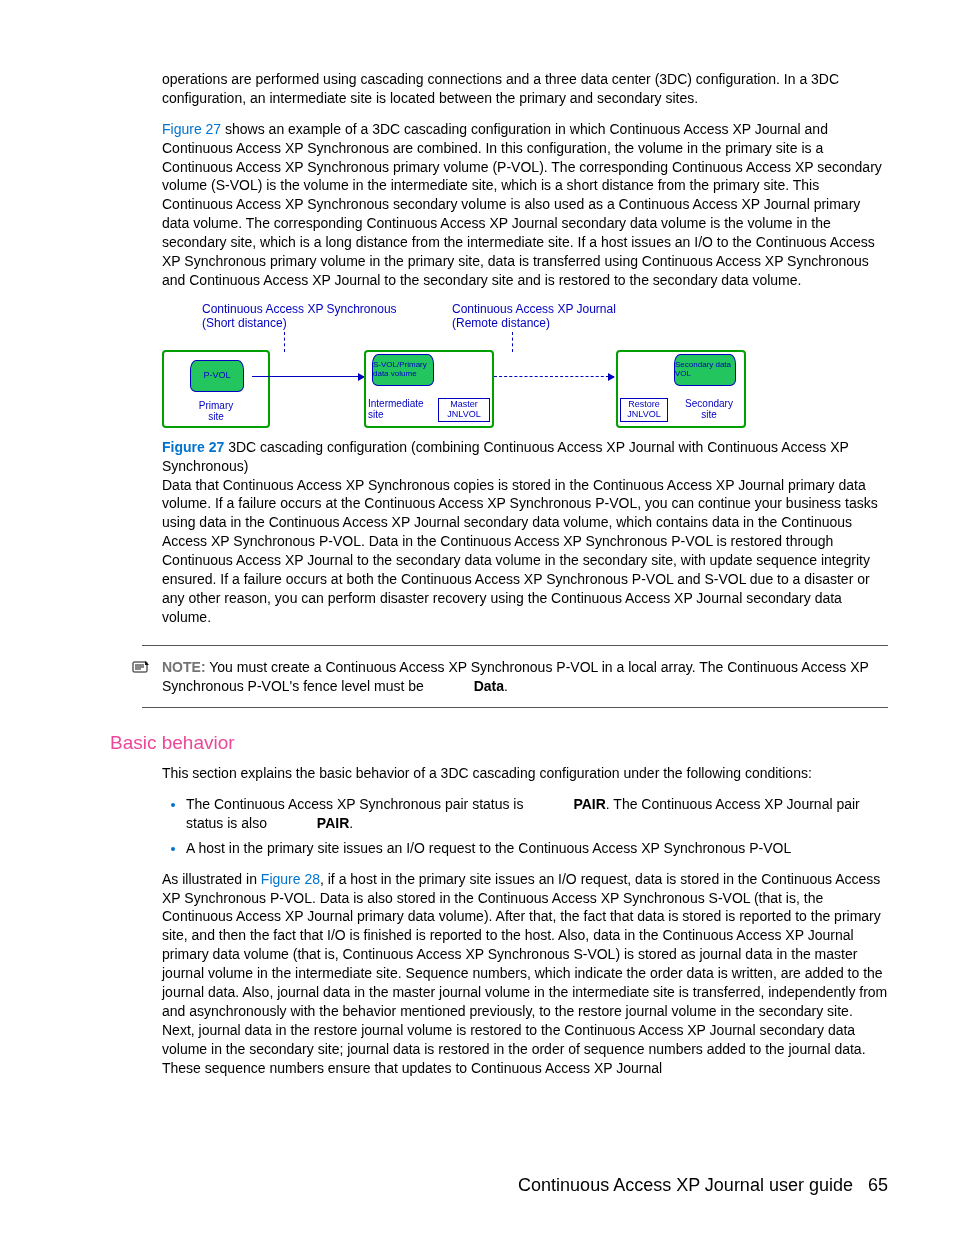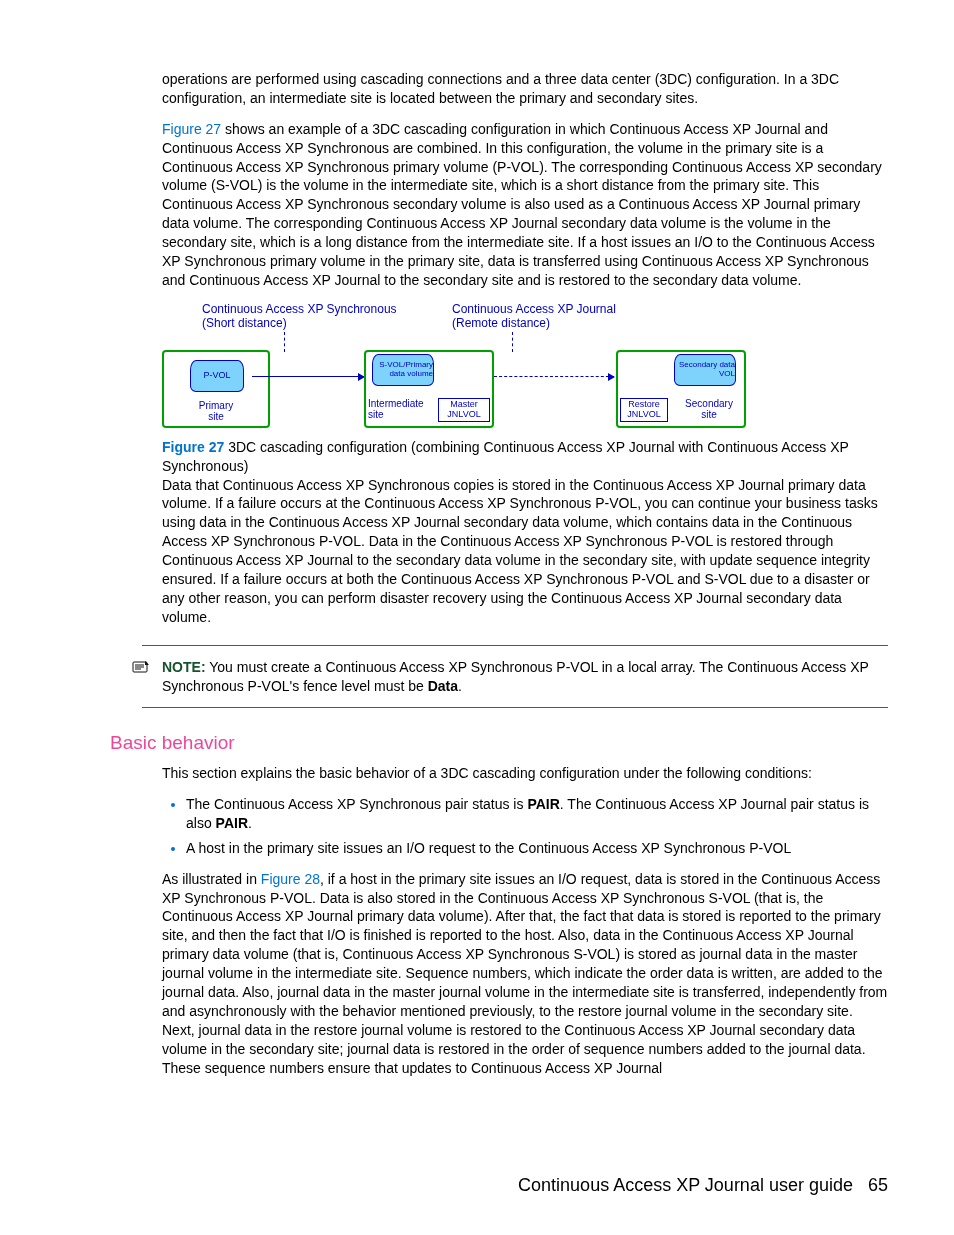--- a/index.html
+++ b/index.html
@@ -41,24 +41,24 @@
     border: 2px solid #00a000;
     border-radius: 4px;
     box-sizing: border-box;
   }
   .cyl {
     position: absolute;
     width: 52px;
     height: 30px;
     border: 1.5px solid #0000c0;
     border-radius: 6px 6px 6px 6px / 10px 10px 6px 6px;
-    background: #7dd3fc;
+    background: #22c55e;
     font-size: 9px;
     color: #0000c0;
-    text-align: right;
+    text-align: left;
     display: flex;
     align-items: center;
     justify-content: center;
     line-height: 1.05;
   }
   .txt-sm {
     position: absolute;
     font-size: 10px;
     color: #0000c0;
     line-height: 1.1;
@@ -123,21 +123,21 @@
   }
   .note-icon {
     position: absolute;
     left: -10px;
     top: 14px;
     width: 18px;
     height: 14px;
   }
   .note-icon svg { display:block; }
   .note-label {
-    color: #14532d;
+    color: #737373;
     font-weight: bold;
   }
   h2.section {
     color: #ec4899;
     font-weight: normal;
     font-size: 19px;
     margin: 22px 0 8px 44px;
   }
   ul.bullets {
     margin: 6px 0 12px 96px;
@@ -148,21 +148,21 @@
   }
   ul.bullets li::marker {
     color: #0073cf;
   }
   .footer {
     position: absolute;
     bottom: 38px;
     right: 66px;
     font-size: 18px;
   }
-  .bold { font-weight: bold; }
+  .bold { font-weight: bold; margin-left: 46px; }
 </style>
 </head>
 <body>
 
 <div class="page">
 
   <p class="body-text">operations are performed using cascading connections and a three data center (3DC) configuration. In a 3DC configuration, an intermediate site is located between the primary and secondary sites.</p>
 
   <p class="body-text">
     <span class="figure-link">Figure 27</span><span> shows an example of a 3DC cascading configuration in which Continuous Access XP Journal and Continuous Access XP Synchronous are combined. In this configuration, the volume in the primary site is a Continuous Access XP Synchronous primary volume (P-VOL). The corresponding Continuous Access XP secondary volume (S-VOL) is the volume in the intermediate site, which is a short distance from the primary site. This Continuous Access XP Synchronous secondary volume is also used as a Continuous Access XP Journal primary data volume. The corresponding Continuous Access XP Journal secondary data volume is the volume in the secondary site, which is a long distance from the intermediate site. If a host issues an I/O to the Continuous Access XP Synchronous primary volume in the primary site, data is transferred using Continuous Access XP Synchronous and Continuous Access XP Journal to the secondary site and is restored to the secondary data volume.</span>

